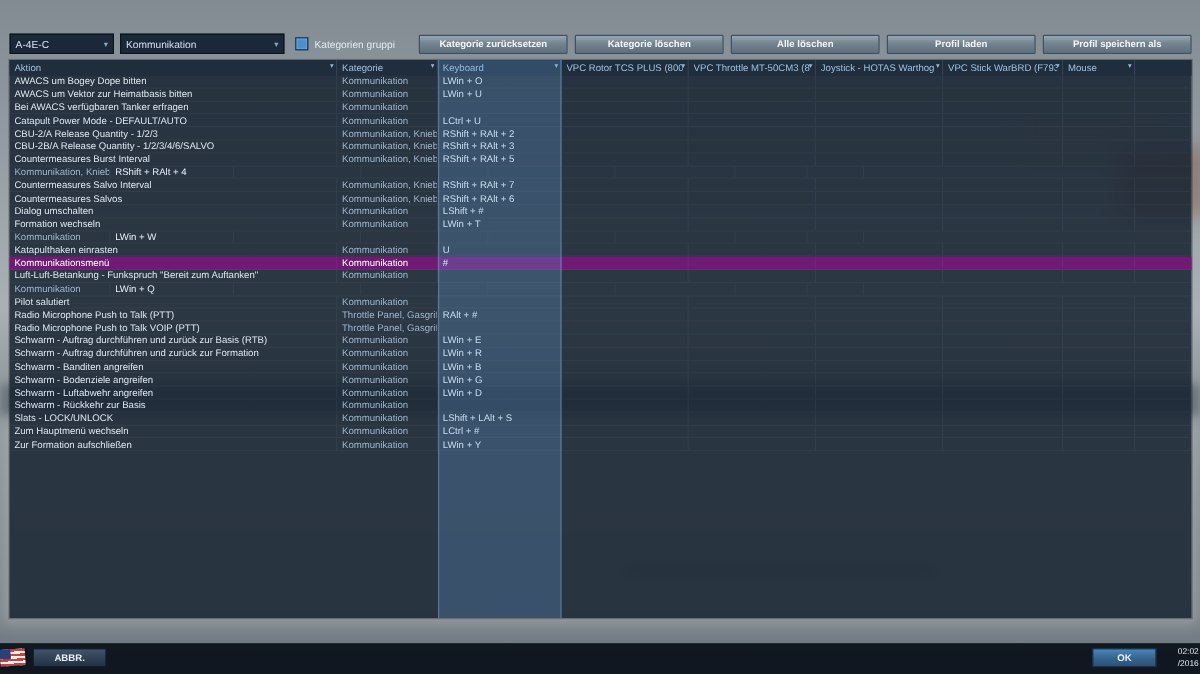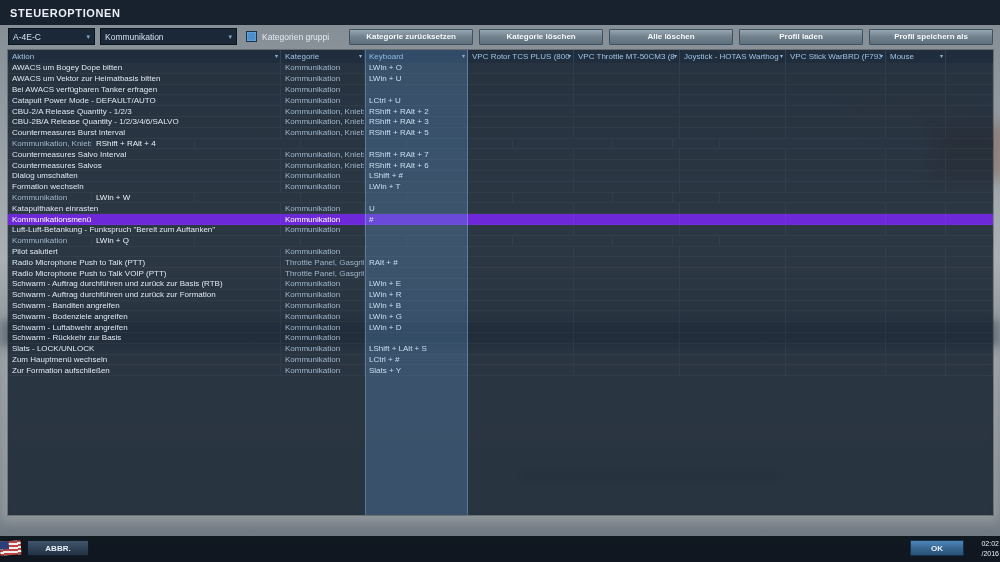--- a/index.html
+++ b/index.html
@@ -36,21 +36,21 @@
 
   .table { position:absolute; left:8px; top:50px; width:985px; height:465px; background:rgba(20,32,46,0.84);
            box-shadow:0 0 0 1px rgba(0,0,0,0.25); }
   .thead { position:absolute; top:0; left:0; width:100%; height:13px; background:rgba(30,44,61,0.92); display:flex; z-index:1; }
   .th { height:13px; color:#9dc2e2; font-size:8px; display:flex; align-items:center; padding:0 4px;
         border-right:1px solid rgba(140,170,200,0.16); position:relative; overflow:hidden; white-space:nowrap; cursor:pointer; }
   .th .th-label { overflow:hidden; white-space:nowrap; padding-right:8px; }
   .th .sort { position:absolute; right:2px; top:3px; color:#8fb8da; font-size:6px; line-height:1; }
   .tbody { position:absolute; top:13px; left:0; width:100%; z-index:1; }
   .row { display:flex; height:10.8px; border-bottom:1px solid rgba(255,255,255,0.035); cursor:pointer; }
-  .row.selected { background:#6d28d9; }
+  .row.selected { background:#701a75; }
   .cell { overflow:hidden; white-space:nowrap; font-size:8px; padding:0 4px; display:flex; align-items:center;
           border-right:1px solid rgba(140,170,200,0.08); }
   .cell.aktion { color:#dde7ef; }
   .cell.kategorie { color:#9fb6cc; }
   .cell.keyboard { color:#e8f0f7; }
   .row.selected .cell { color:#ffffff; }
   .col-highlight { position:absolute; left:357px; top:0; width:103px; height:465px;
                    background:rgba(105,162,218,0.27); z-index:2; pointer-events:none;
                    border-left:1px solid rgba(150,195,240,0.35); border-right:1px solid rgba(150,195,240,0.35); }
 
@@ -78,23 +78,20 @@
 <div class="screen">
 
   <div class="bg">
     <div class="band"></div>
     <div class="bldg"></div>
     <div class="bldg2"></div>
     <div class="concrete"></div>
     <div class="mark"></div>
   </div>
 
-  <div class="titlebar">
-    <span class="ttl">STEUEROPTIONEN</span>
-  </div>
 
   <div class="toolbar">
     <div class="dropdown dd1">
       <span>A-4E-C</span>
       <span class="arrow">▾</span>
     </div>
     <div class="dropdown dd2">
       <span>Kommunikation</span>
       <span class="arrow">▾</span>
     </div>
@@ -447,21 +444,21 @@
           <div class="cell device" style="width: 106px;"></div>
           <div class="cell device" style="width: 106px;"></div>
           <div class="cell device" style="width: 106px;"></div>
           <div class="cell device" style="width: 100px;"></div>
           <div class="cell device" style="width: 60px;"></div>
           <div class="cell device" style="width: 47px;"></div>
         </div>
         <div class="row">
           <div class="cell aktion" style="width: 273px;">Zur Formation aufschließen</div>
           <div class="cell kategorie" style="width: 84px;">Kommunikation</div>
-          <div class="cell keyboard" style="width: 103px;">Slats + Y</div>
+          <div class="cell keyboard" style="width: 103px;">LWin + Y</div>
           <div class="cell device" style="width: 106px;"></div>
           <div class="cell device" style="width: 106px;"></div>
           <div class="cell device" style="width: 106px;"></div>
           <div class="cell device" style="width: 100px;"></div>
           <div class="cell device" style="width: 60px;"></div>
           <div class="cell device" style="width: 47px;"></div>
         </div>
       </div>
     <div class="col-highlight"></div>
   </div>

